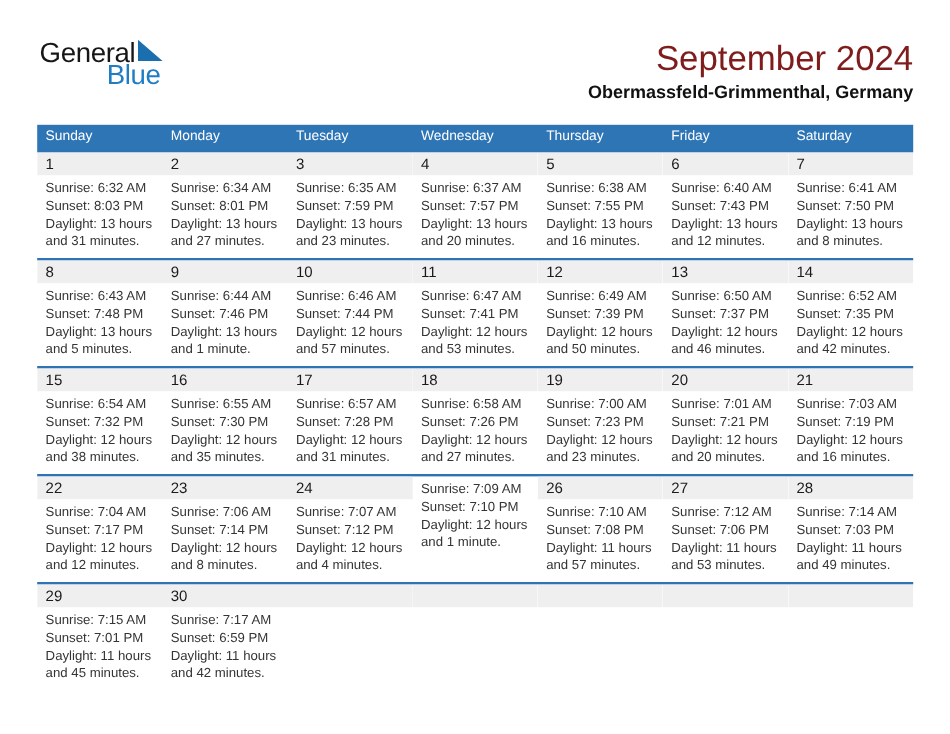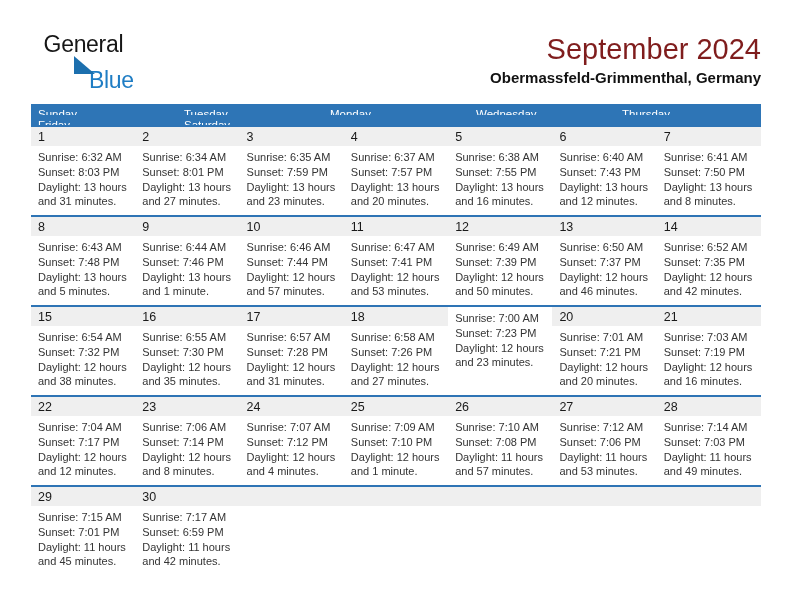--- a/index.html
+++ b/index.html
@@ -3,31 +3,31 @@
 <meta charset="utf-8">
 <style>
   html,body{margin:0;padding:0;background:#ffffff;}
   .page{
     width:792px;height:612px;position:relative;overflow:hidden;background:#fff;
     font-family:"Liberation Sans",sans-serif;
   }
   
   .top{position:absolute;left:33px;top:33px;right:31px;display:flex;justify-content:space-between;align-items:flex-start;}
   .logo{line-height:1;}
-  .logo-line1{display:flex;align-items:center;font-size:23px;letter-spacing:-0.3px;color:#161616;flex-direction:column;}
+  .logo-line1{display:flex;align-items:flex-start;font-size:23px;letter-spacing:-0.3px;color:#161616;}
   .tri{width:21px;height:18px;margin-left:2px;margin-top:0px;
        background:var(--logo-triangle-blue,#1C6FAE);
        clip-path:polygon(0 0,100% 100%,0 100%);}
   .logo-line2{font-size:23px;letter-spacing:-0.3px;color:var(--logo-blue,#1F7DC4);margin-left:56px;margin-top:-5px;}
   .titles{text-align:right;}
   .month-title{font-size:29px;color:#7f1d1d;line-height:1.15;}
   .location{font-size:15px;font-weight:bold;color:#111;margin-top:3px;margin-left:12px;}
   
   .cal{position:absolute;left:31px;top:104px;width:730px;}
-  .cal-head{display:grid;grid-template-columns:repeat(5,1fr);background:var(--header-blue,#2E75B6);height:21px;}
+  .cal-head{display:grid;grid-template-columns:repeat(7,1fr);background:var(--header-blue,#2E75B6);height:21px;}
   .head-cell{color:#fff;font-size:11.5px;padding:4px 0 0 7px;box-sizing:border-box;overflow:hidden;white-space:nowrap;}
   .week{display:grid;grid-template-columns:repeat(7,1fr);border-top:2px solid var(--row-line-blue,#2E74B5);height:88px;}
   .cell{overflow:hidden;}
   .band{height:19px;background:var(--band-gray,#EFEFEF);font-size:12.5px;color:#1a1a1a;
         padding:3px 0 0 7px;box-sizing:border-box;}
   .lines{padding:4px 6px 0 7px;font-size:11px;line-height:14.8px;color:#343434;}
 </style>
 </head>
 <body>
 
@@ -42,22 +42,22 @@
     </div>
     <div class="titles">
       <div class="month-title">September 2024</div>
       <div class="location">Obermassfeld-Grimmenthal, Germany</div>
     </div>
   </div>
 
   <div class="cal">
     <div class="cal-head" id="calHead">
         <div class="head-cell">Sunday</div>
+        <div class="head-cell">Monday</div>
         <div class="head-cell">Tuesday</div>
-        <div class="head-cell">Monday</div>
         <div class="head-cell">Wednesday</div>
         <div class="head-cell">Thursday</div>
         <div class="head-cell">Friday</div>
         <div class="head-cell">Saturday</div>
       </div>
     <div id="calBody">
         <div class="week">
           <div class="cell">
             <div class="band">1</div>
             <div class="lines">
@@ -218,20 +218,21 @@
           <div class="cell">
             <div class="band">18</div>
             <div class="lines">
               <div>Sunrise: 6:58 AM</div>
               <div>Sunset: 7:26 PM</div>
               <div>Daylight: 12 hours</div>
               <div>and 27 minutes.</div>
             </div>
           </div>
           <div class="cell">
+            <div class="band">19</div>
             <div class="lines">
               <div>Sunrise: 7:00 AM</div>
               <div>Sunset: 7:23 PM</div>
               <div>Daylight: 12 hours</div>
               <div>and 23 minutes.</div>
             </div>
           </div>
           <div class="cell">
             <div class="band">20</div>
             <div class="lines">
@@ -273,21 +274,20 @@
           <div class="cell">
             <div class="band">24</div>
             <div class="lines">
               <div>Sunrise: 7:07 AM</div>
               <div>Sunset: 7:12 PM</div>
               <div>Daylight: 12 hours</div>
               <div>and 4 minutes.</div>
             </div>
           </div>
           <div class="cell">
-            <div class="band">25</div>
             <div class="lines">
               <div>Sunrise: 7:09 AM</div>
               <div>Sunset: 7:10 PM</div>
               <div>Daylight: 12 hours</div>
               <div>and 1 minute.</div>
             </div>
           </div>
           <div class="cell">
             <div class="band">26</div>
             <div class="lines">

